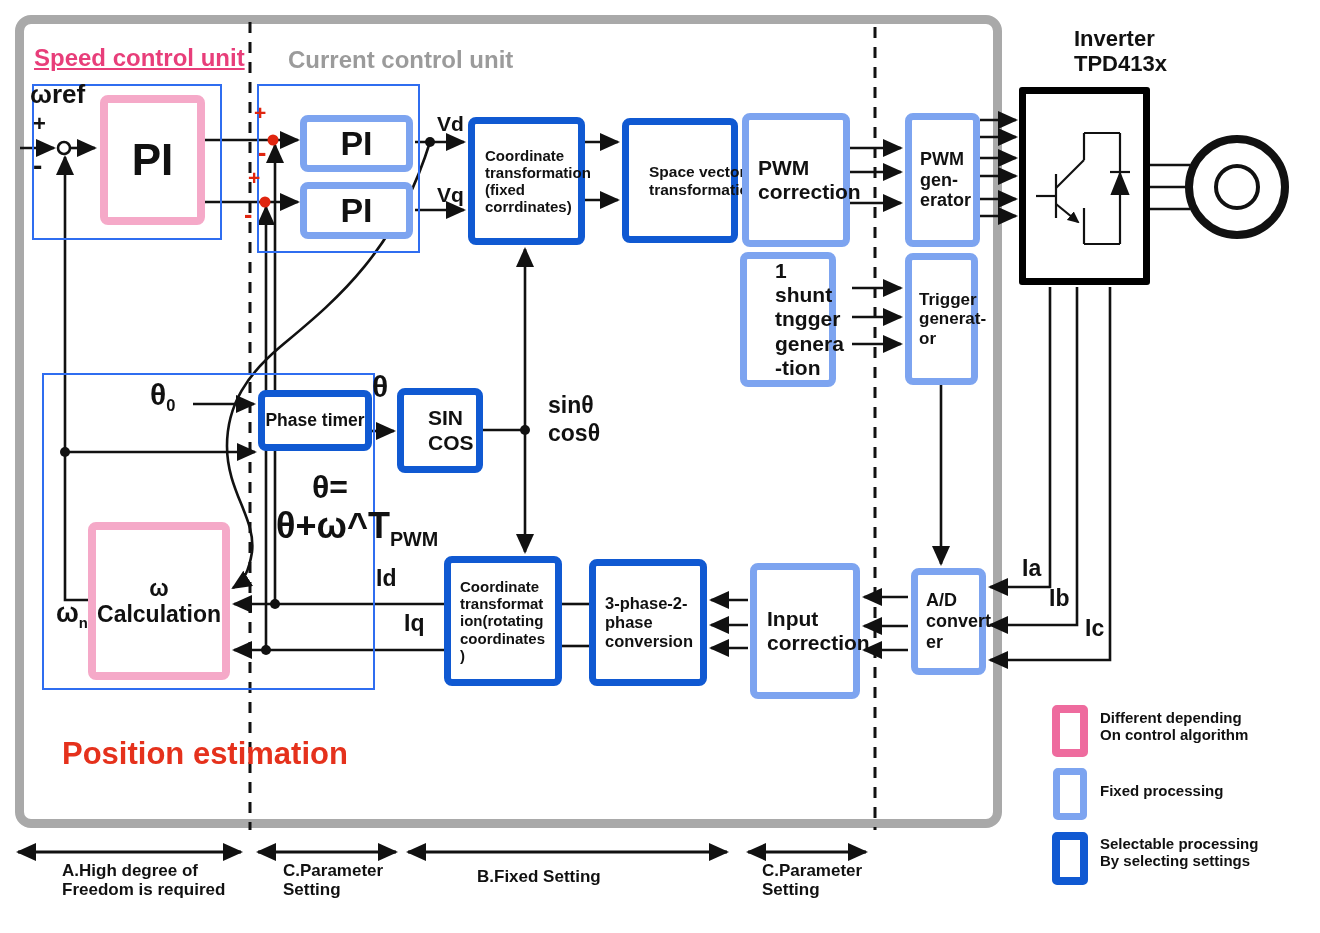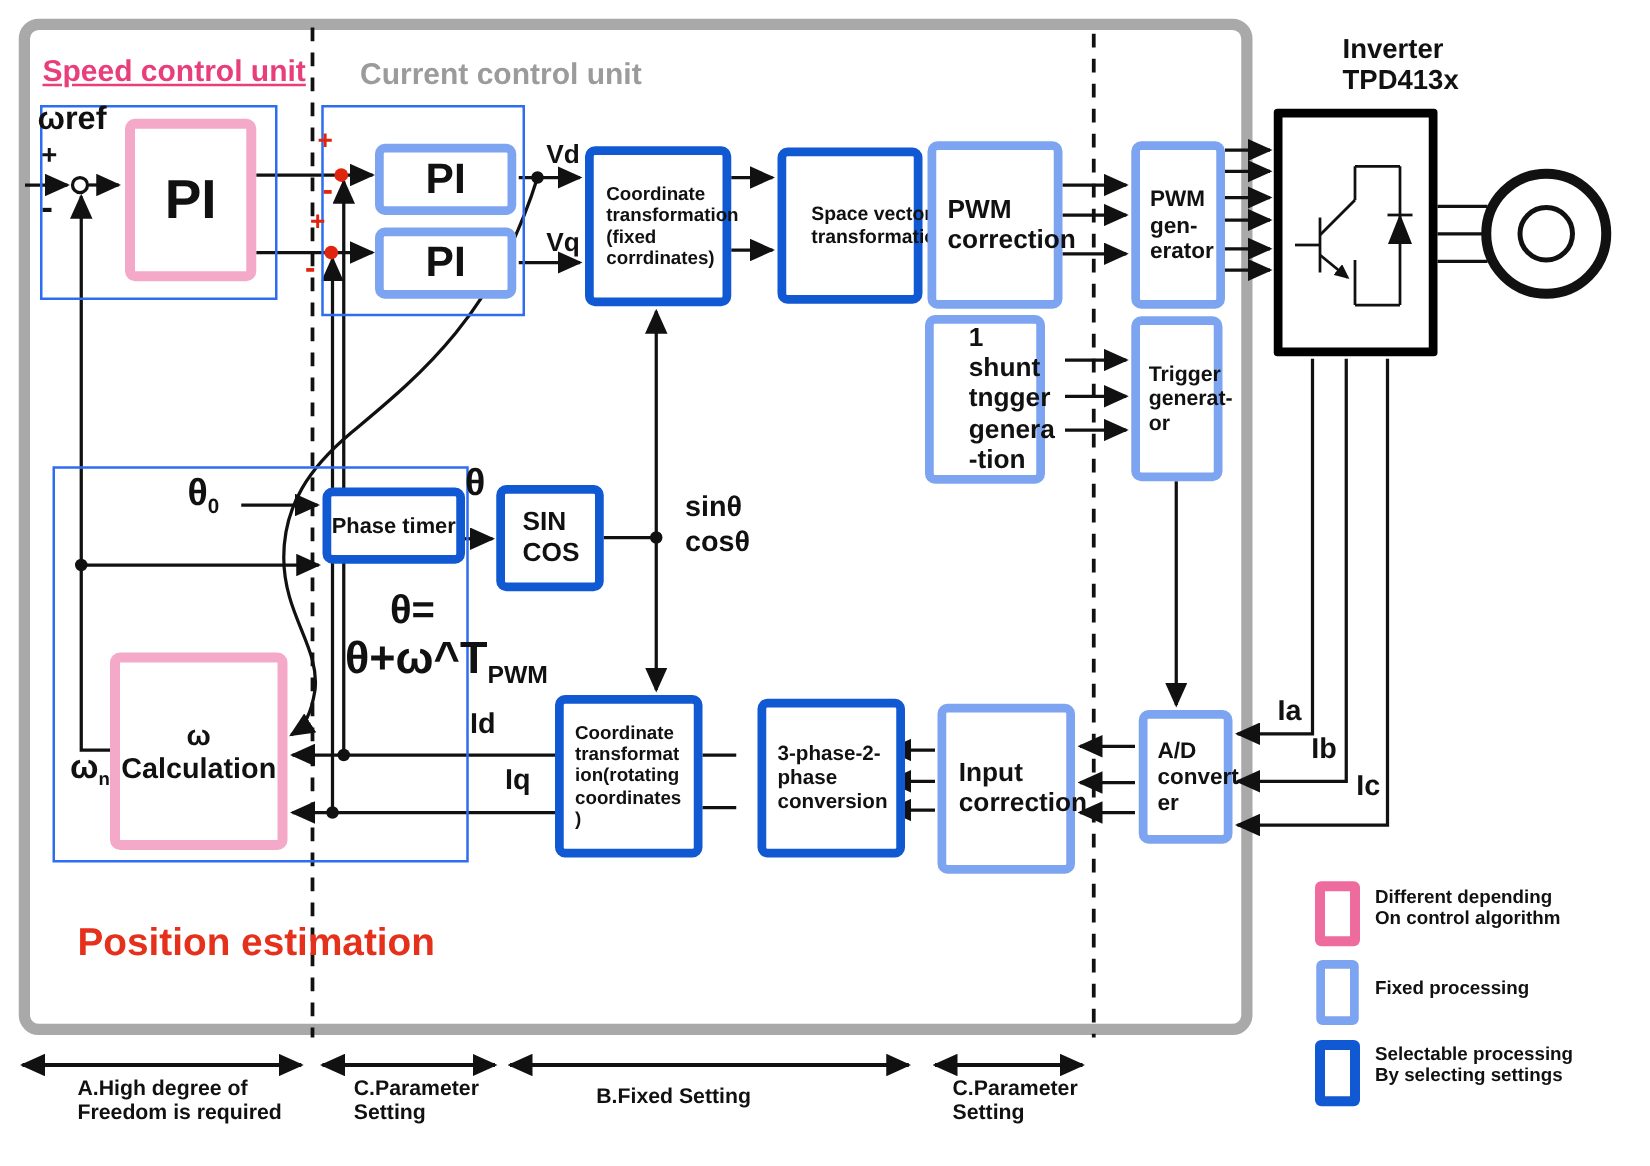--- a/index.html
+++ b/index.html
@@ -166,30 +166,30 @@
 gen-
 erator</div>
   <div class="blk b-lblue" style="left:740px;top:252px;width:96px;height:135px;font-size:21px;padding-left:28px;">1 shunt
 tngger
 genera
 -tion</div>
   <div class="blk b-lblue" style="left:905px;top:253px;width:73px;height:132px;font-size:17px;padding-left:7px;">Trigger
 generat-
 or</div>
   <div class="blk b-dblue center" style="left:258px;top:390px;width:114px;height:61px;font-size:17.5px;">Phase timer</div>
-  <div class="blk b-dblue" style="left:397px;top:388px;width:86px;height:85px;font-size:21px;padding-left:14px;">SIN
+  <div class="blk b-dblue" style="left:397px;top:388px;width:86px;height:85px;font-size:21px;padding-left:24px;">SIN
 COS</div>
   <div class="blk b-pink center" style="left:88px;top:522px;width:142px;height:158px;font-size:23px;">ω
 Calculation</div>
   <div class="blk b-dblue" style="left:444px;top:556px;width:118px;height:130px;font-size:15px;padding-left:9px;">Coordinate
 transformat
 ion(rotating
 coordinates
 )</div>
-  <div class="blk b-dblue" style="left:589px;top:559px;width:118px;height:127px;font-size:16.5px;padding-left:9px;margin-left:17px;">3-phase-2-
+  <div class="blk b-dblue" style="left:589px;top:559px;width:118px;height:127px;font-size:16.5px;padding-left:9px;">3-phase-2-
 phase
 conversion</div>
   <div class="blk b-lblue" style="left:750px;top:563px;width:110px;height:136px;font-size:21px;padding-left:10px;">Input
 correction</div>
   <div class="blk b-lblue" style="left:911px;top:568px;width:75px;height:107px;font-size:18px;padding-left:8px;">A/D
 convert
 er</div>
   <div class="blk transparent" style="left:1019px;top:87px;width:131px;height:198px;border:7px solid #000;border-radius:3px;background:transparent;"></div>
 
   <div class="lbl" style="left:30px;top:80px;font-size:26px;">ωref</div>

